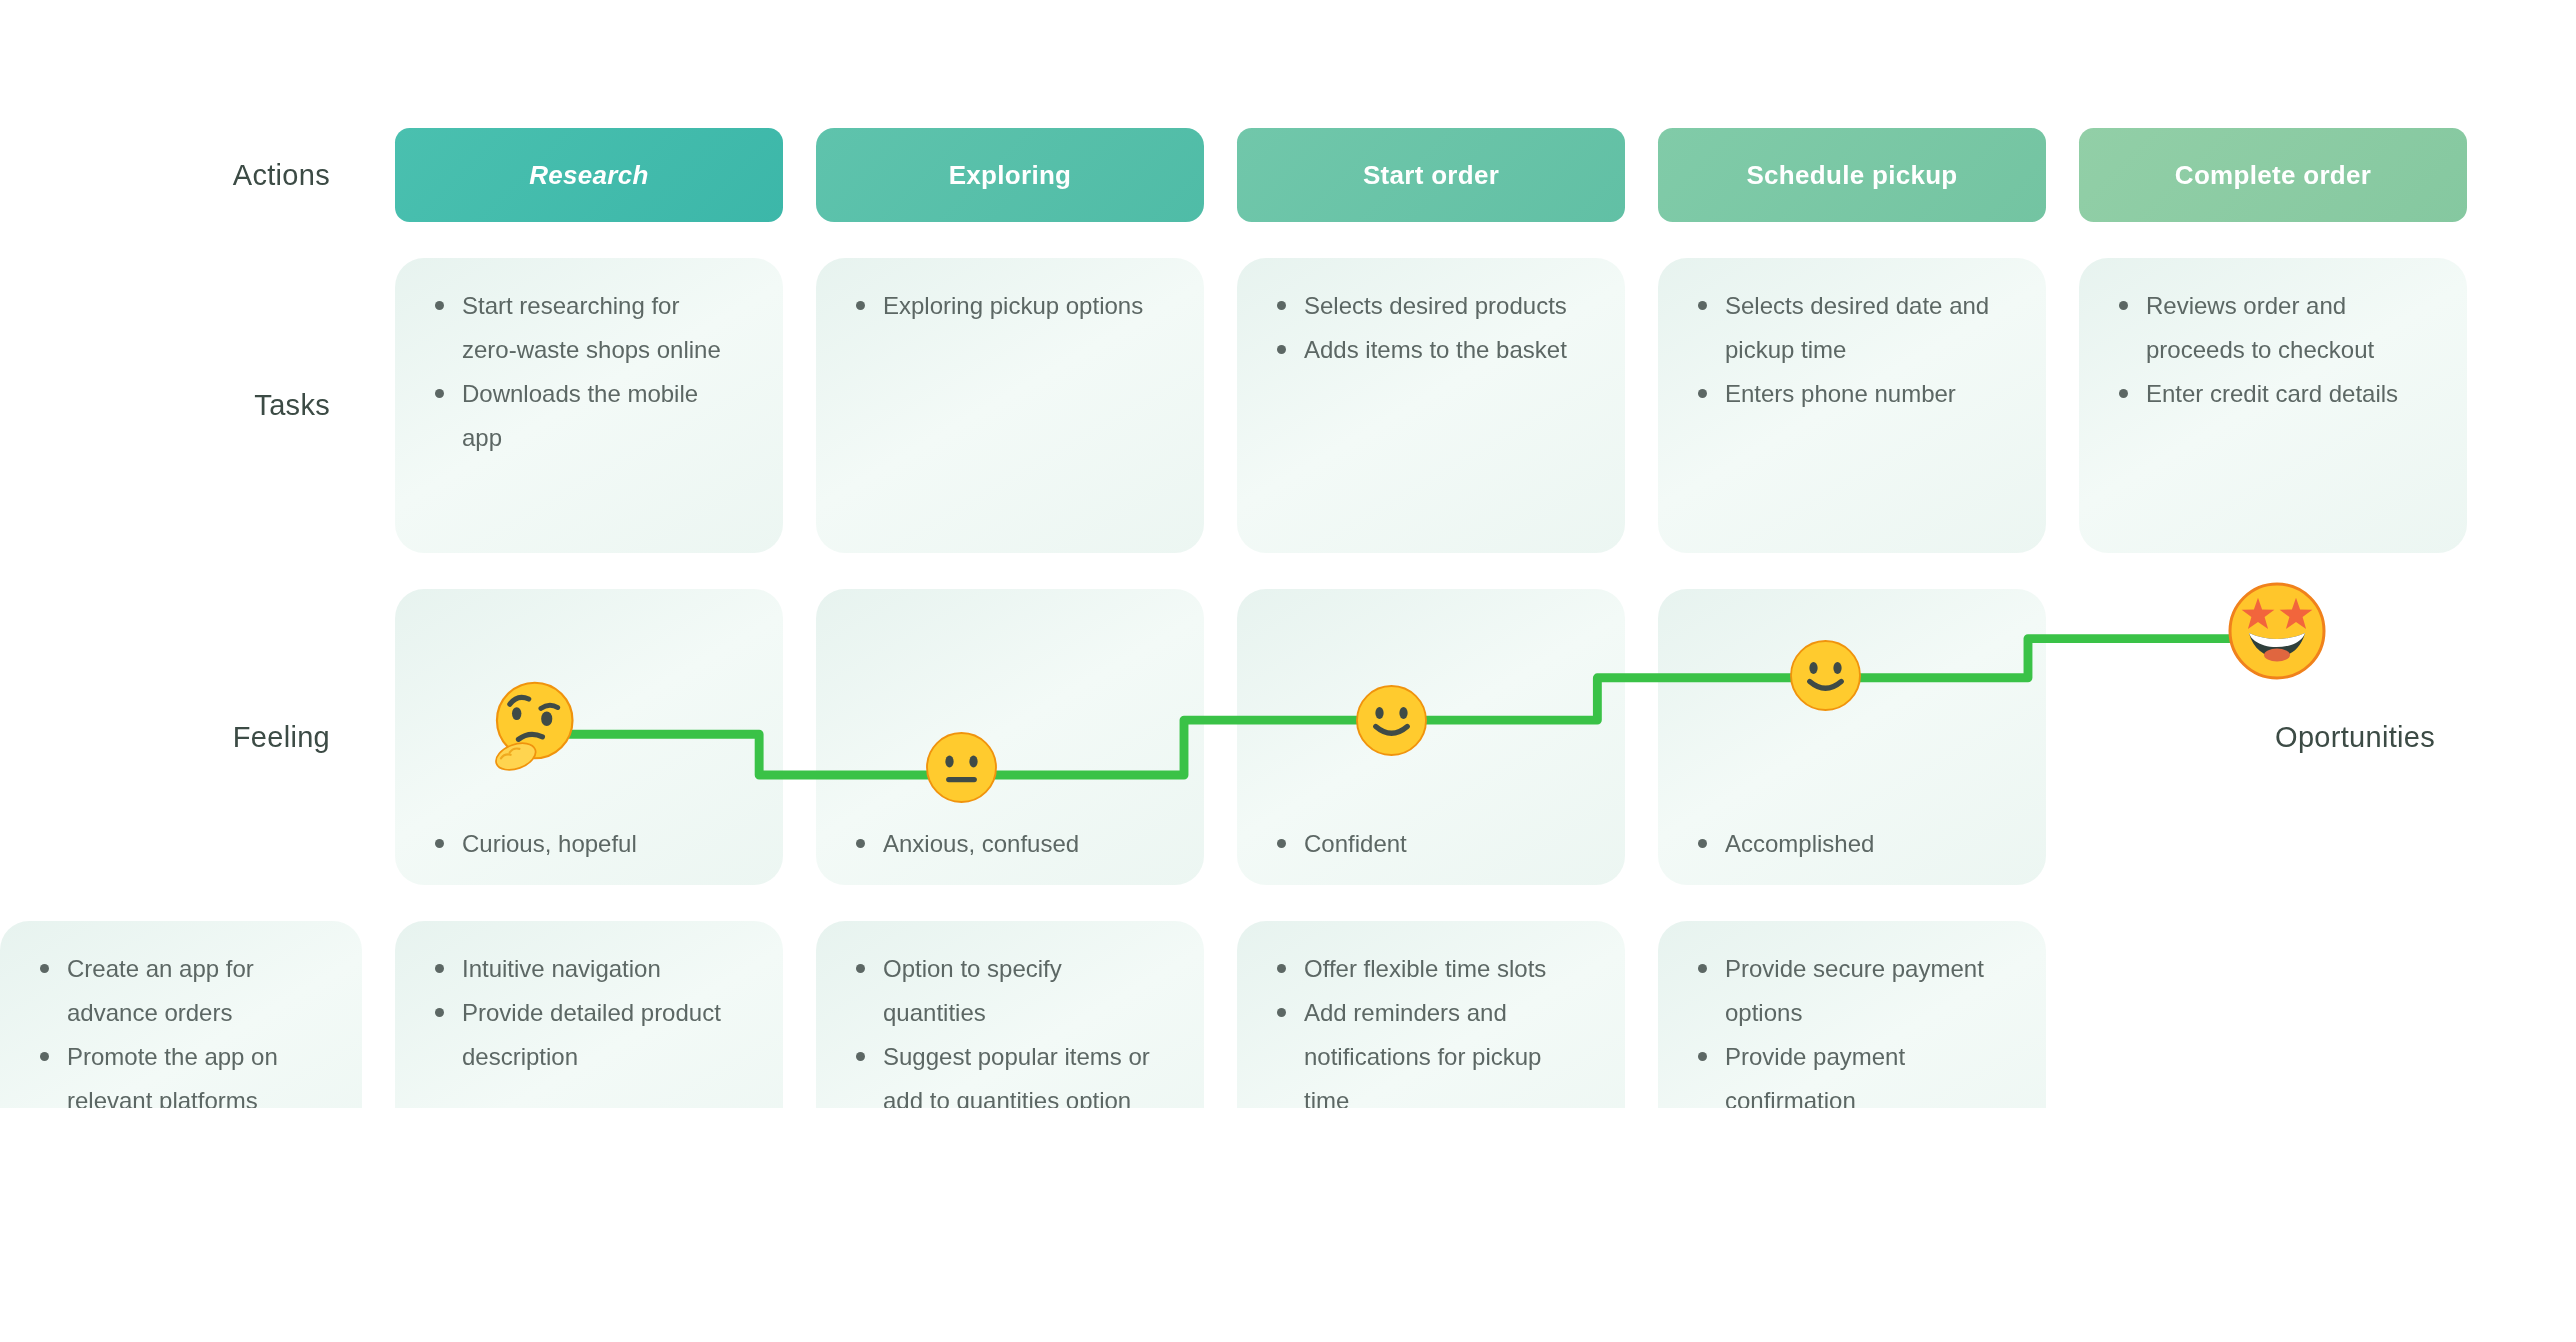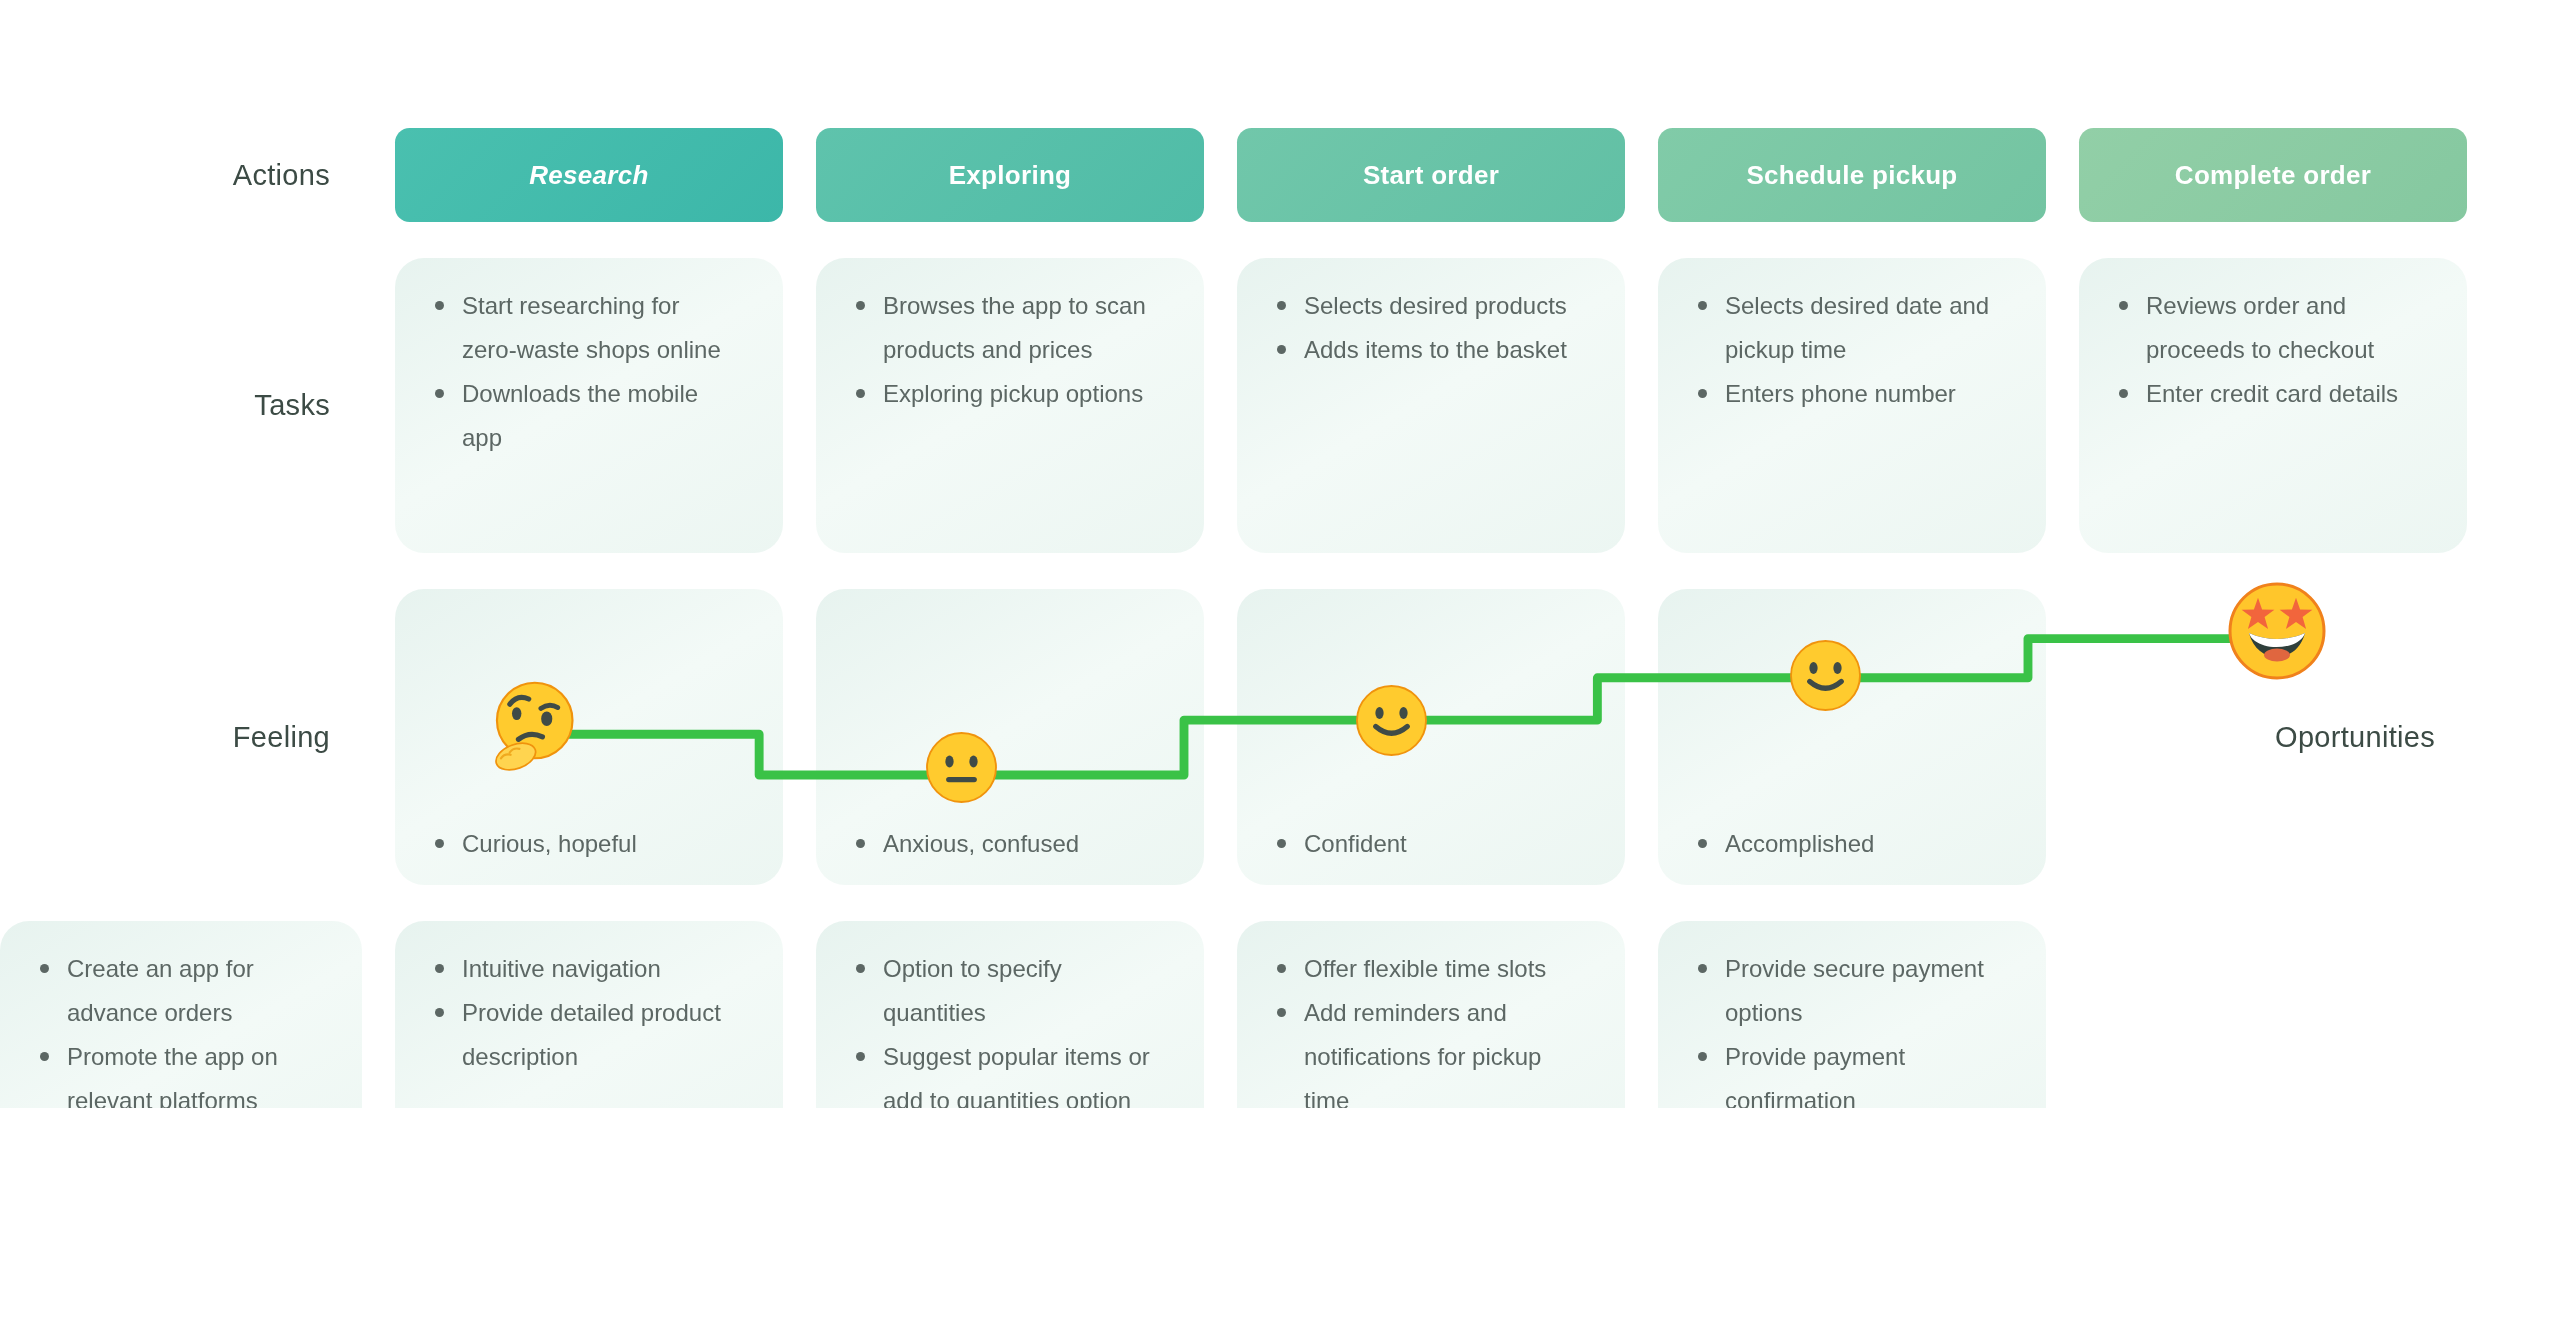--- a/index.html
+++ b/index.html
@@ -36,21 +36,21 @@
     border-radius: 14.6px;
     display: flex;
     align-items: center;
     justify-content: center;
     color: #ffffff;
     font-size: 26px;
     font-weight: 600;
     letter-spacing: 0.3px;
   }
   .btn-0 { background: linear-gradient(135deg, #4AC0AF 0%, #3CB7A9 100%); font-style: italic; }
-  .btn-1 { background: linear-gradient(135deg, #5FC3AC 0%, #4FBCA7 100%); }
+  .btn-1 { background: linear-gradient(135deg, #5FC3AC 0%, #4FBCA7 100%); border-radius: 18px; }
   .btn-2 { background: linear-gradient(135deg, #71C7AA 0%, #61C0A5 100%); }
   .btn-3 { background: linear-gradient(135deg, #81CBA8 0%, #73C4A2 100%); }
   .btn-4 { background: linear-gradient(135deg, #92CFA7 0%, #85C8A0 100%); }
   .card {
     border-radius: 29px;
     background: linear-gradient(150deg, #E7F3EF 0%, #F3FAF7 48%, #ECF6F2 100%);
   }
   .card ul {
     list-style: none;
     margin: 0;
@@ -113,21 +113,20 @@
 
     <div class="row-label">Tasks</div>
     <div class="card">
       <ul>
         <li>Start researching for zero-waste shops online</li>
         <li>Downloads the mobile app</li>
       </ul>
     </div>
     <div class="card">
       <ul>
-        <li>Browses the app to scan products and prices</li>
         <li>Exploring pickup options</li>
       </ul>
     </div>
     <div class="card">
       <ul>
         <li>Selects desired products</li>
         <li>Adds items to the basket</li>
       </ul>
     </div>
     <div class="card">

